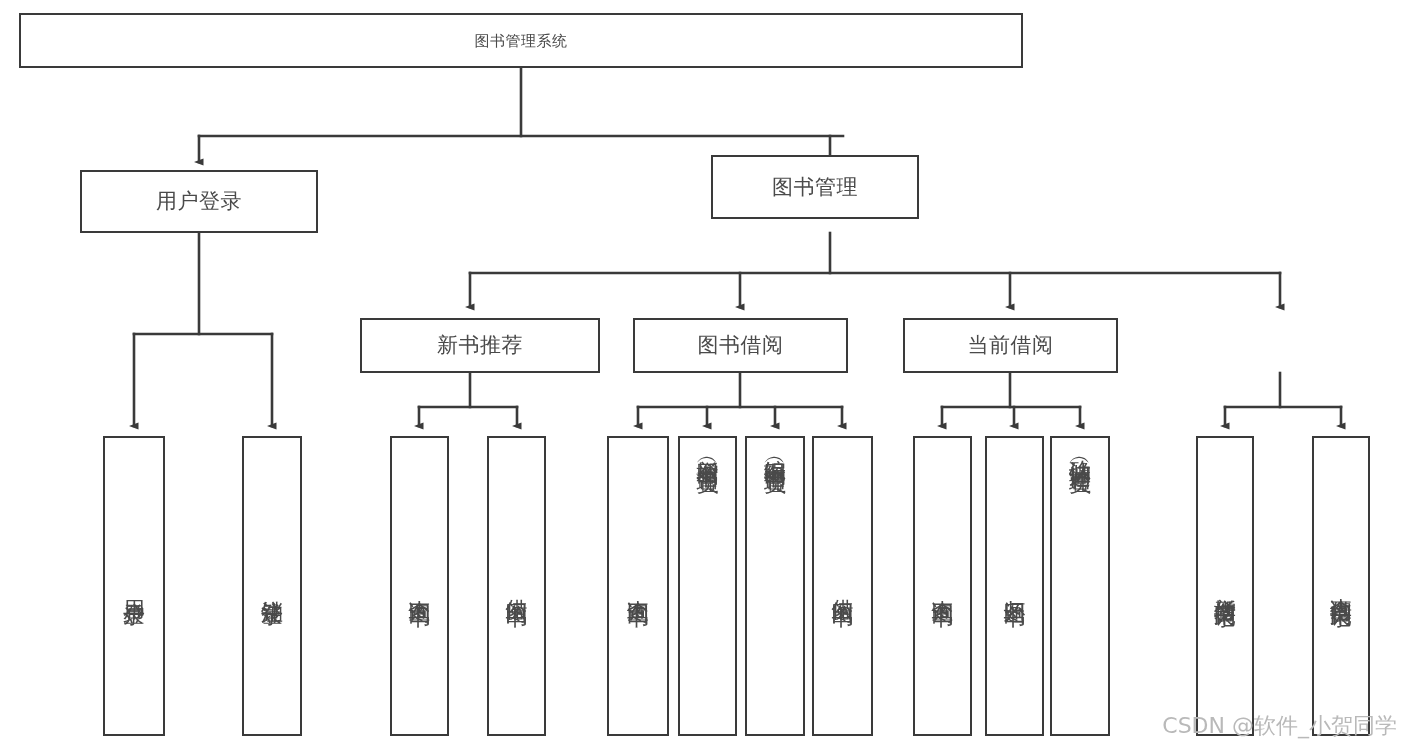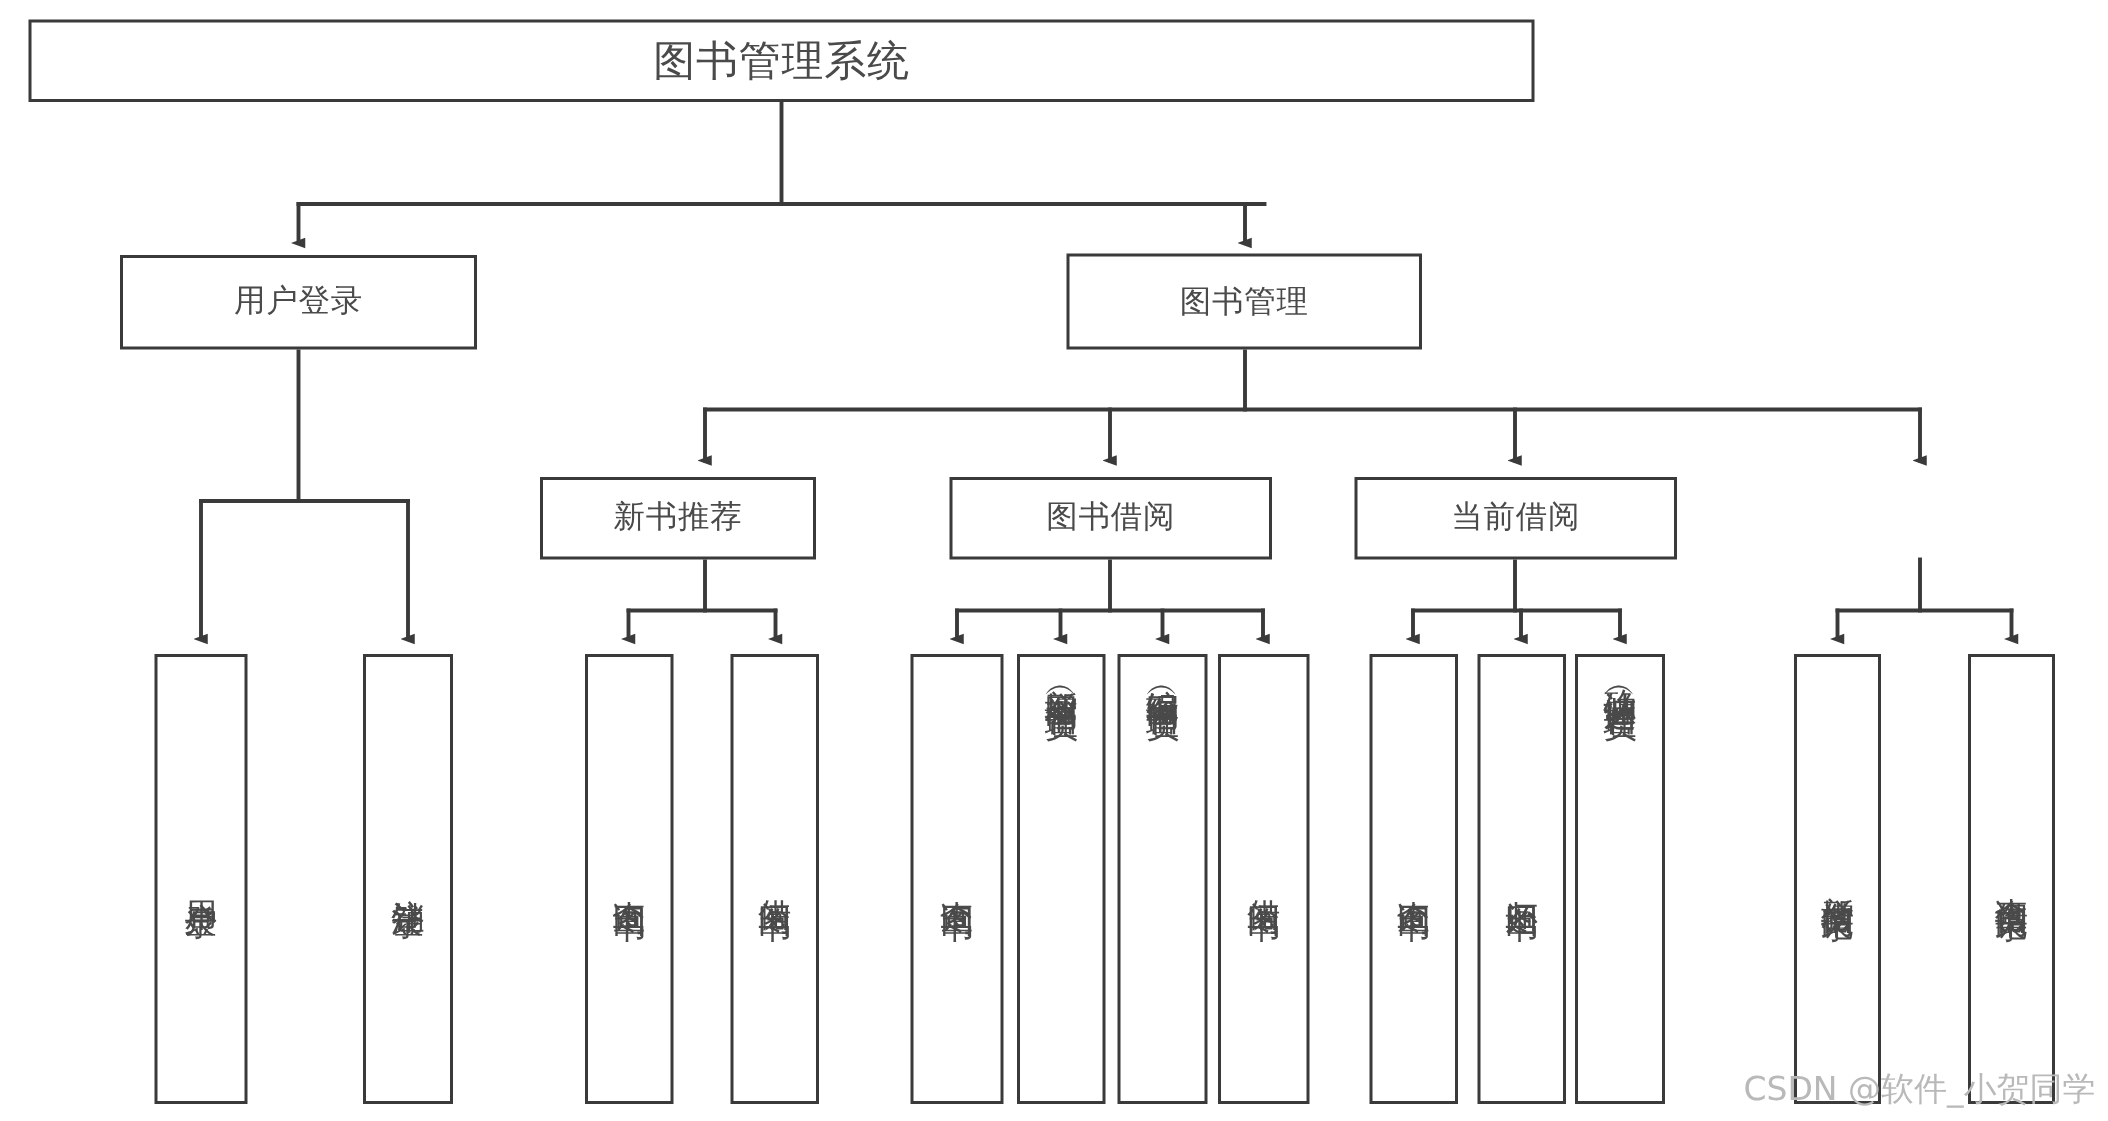--- a/index.html
+++ b/index.html
@@ -40,21 +40,21 @@
     color: #4a4a4a;
     line-height: 1.18;
     text-align: center;
     white-space: pre-line;
   }
   .node.horiz .label {
     font-size: 21px;
     letter-spacing: 0.5px;
   }
   .node.root .label {
-    font-size: 28px;
+    font-size: 15px;
     letter-spacing: 0.5px;
   }
   .node.vert {
     align-items: flex-start;
     justify-content: center;
     padding-top: 4px;
   }
   .node.vert .label {
     writing-mode: vertical-rl;
     text-orientation: upright;
@@ -132,25 +132,25 @@
     </g>
   </svg>
 
   <div class="node root" style="left:19px;top:13px;width:1004px;height:55px;">
     <span class="label">图书管理系统</span>
   </div>
 
   <div class="node horiz" style="left:80px;top:170px;width:238px;height:63px;">
     <span class="label">用户登录</span>
   </div>
-  <div class="node horiz" style="left:711px;top:169px;width:237px;height:64px;font-family:Liberation Serif, serif;">
+  <div class="node horiz" style="left:711px;top:155px;width:208px;height:64px;">
     <span class="label">图书管理</span>
   </div>
 
-  <div class="node horiz" style="left:360px;top:318px;width:184px;height:55px;">
+  <div class="node horiz" style="left:360px;top:318px;width:240px;height:55px;">
     <span class="label">新书推荐</span>
   </div>
   <div class="node horiz" style="left:633px;top:318px;width:215px;height:55px;">
     <span class="label">图书借阅</span>
   </div>
   <div class="node horiz" style="left:903px;top:318px;width:215px;height:55px;">
     <span class="label">当前借阅</span>
   </div>
 
   <div class="node vert centered" style="left:103px;top:436px;width:62px;height:300px;">

